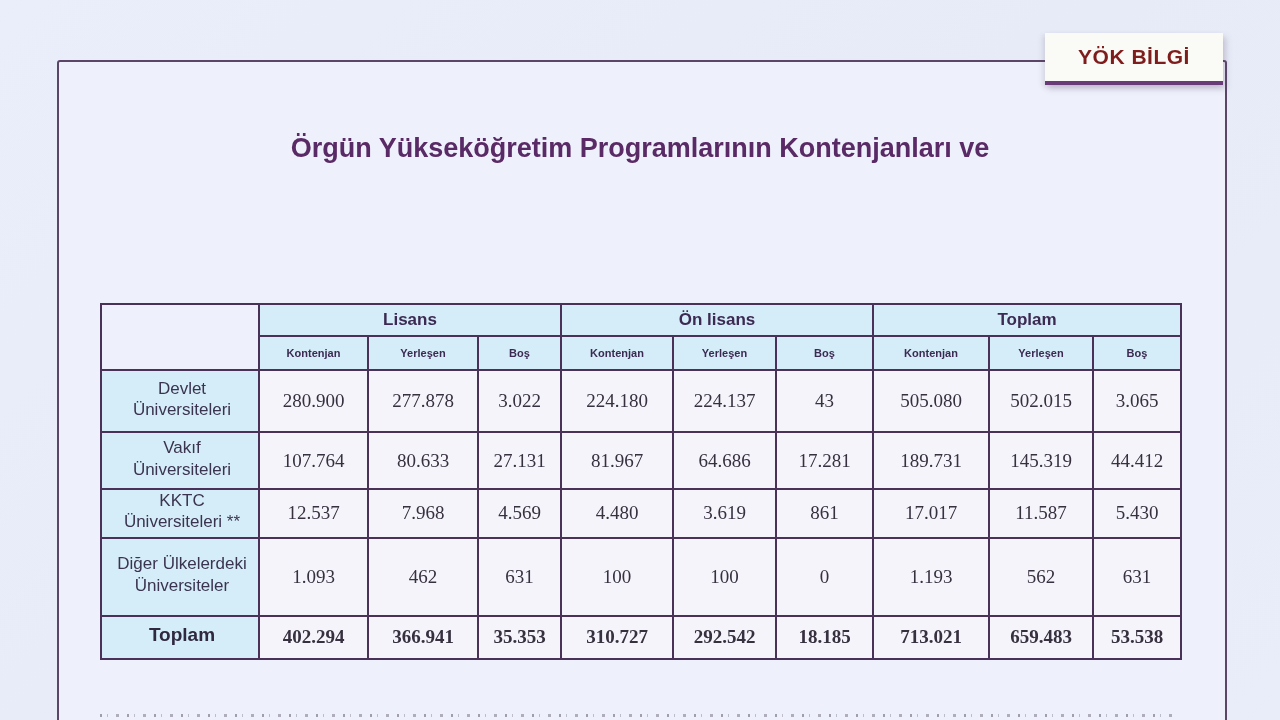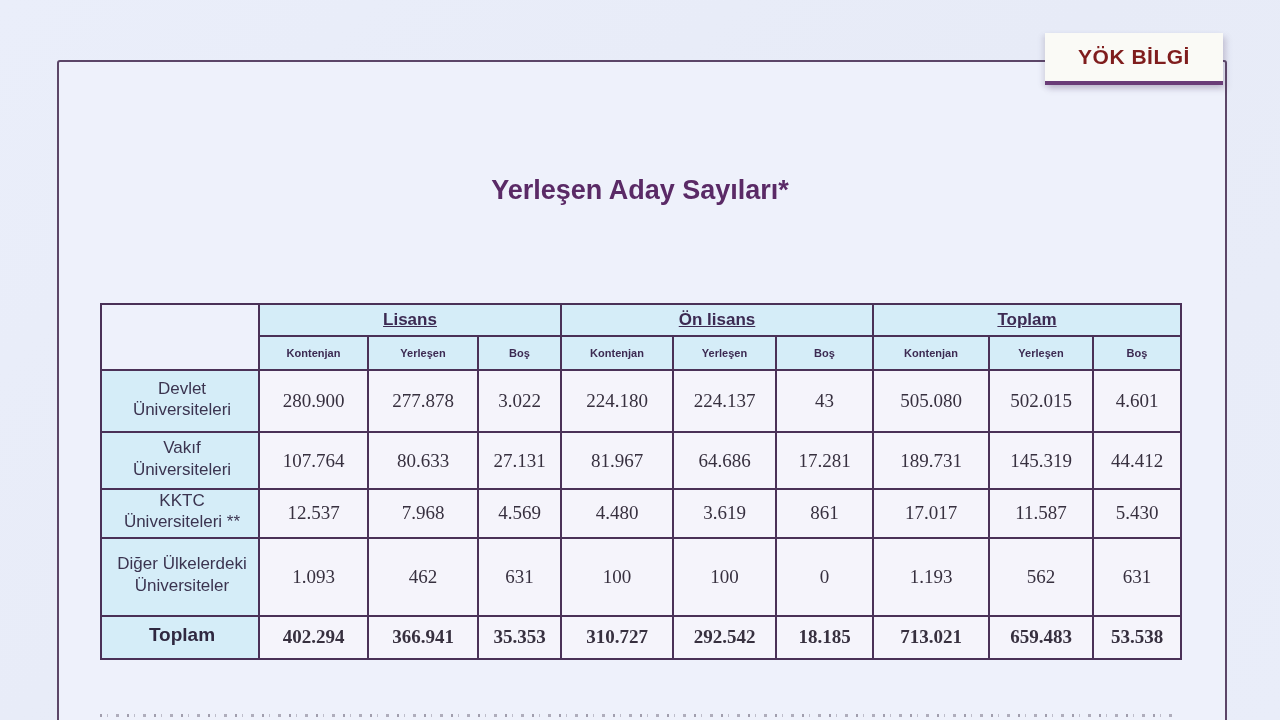--- a/index.html
+++ b/index.html
@@ -32,21 +32,21 @@
     position:absolute; left:100px; top:303px;
     border-collapse:collapse;
     table-layout:fixed;
   }
   table.quota td, table.quota th {
     border:2px solid #4a3157;
     text-align:center; vertical-align:middle;
     overflow:hidden;
   }
   th.ghost { border:none; background:transparent; }
-  .grp  { height:32px; background:#d5edf8; font-size:17px; font-weight:700; color:#3c2a52;text-decoration:underline; }
+  .grp  { height:32px; background:#d5edf8; font-size:17px; font-weight:700; color:#3c2a52; }
   .sub  { height:34px; background:#d5edf8; font-size:11px; font-weight:700; color:#3c2a52; }
   .rowlabel {
     background:#d5edf8; text-align:left; vertical-align:middle;
     font-size:17px; font-weight:400; color:#3b3450;
     padding:0 6px 4px 10px; line-height:1.25;
   }
   .num { background:#f5f4fb; font-size:19px; color:#37303f; font-weight:400;font-family:Liberation Serif, serif; }
   tr.r1 { height:62px; } tr.r2 { height:57px;margin-top:14px; } tr.r3 { height:46px;margin-top:11px; } tr.r4 { height:78px; }
   tr.total { height:43px; }
   tr.total .rowlabel { font-size:19px; font-weight:700; color:#2f2840; }
@@ -65,22 +65,21 @@
 </head>
 <body>
 
 <div class="frame"></div>
 
 <div class="badge">
   <span>YÖK BİLGİ</span>
 </div>
 
 <div class="title">
-  <br>
-  <span>Yerleşen Aday Sayıları*</span>
+  <span>Örgün Yükseköğretim Programlarının Kontenjanları ve</span><br>
 </div>
 
 <table class="quota">
   <colgroup>
     <col style="width:158px">
       <col style="width:109px">
       <col style="width:110px">
       <col style="width:83px">
     <col style="width:112px">
       <col style="width:103px">
@@ -112,21 +111,21 @@
     <tr class="r1">
       <td class="rowlabel">Devlet Üniversiteleri</td>
       <td class="num">280.900</td>
       <td class="num">277.878</td>
       <td class="num">3.022</td>
       <td class="num">224.180</td>
       <td class="num">224.137</td>
       <td class="num">43</td>
       <td class="num">505.080</td>
       <td class="num">502.015</td>
-      <td class="num">4.601</td>
+      <td class="num">3.065</td>
     </tr>
     <tr class="r2">
       <td class="rowlabel">Vakıf Üniversiteleri</td>
       <td class="num">107.764</td>
       <td class="num">80.633</td>
       <td class="num">27.131</td>
       <td class="num">81.967</td>
       <td class="num">64.686</td>
       <td class="num">17.281</td>
       <td class="num">189.731</td>

